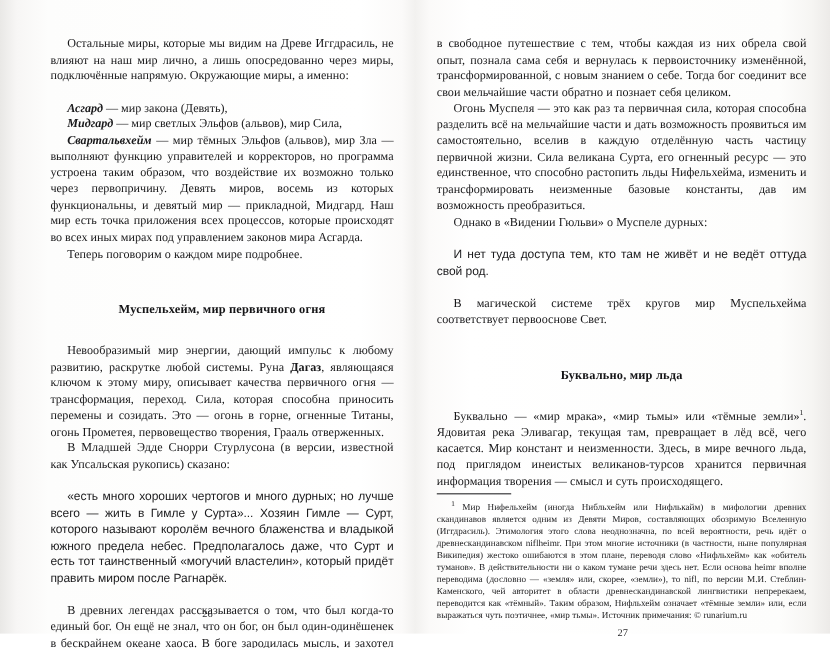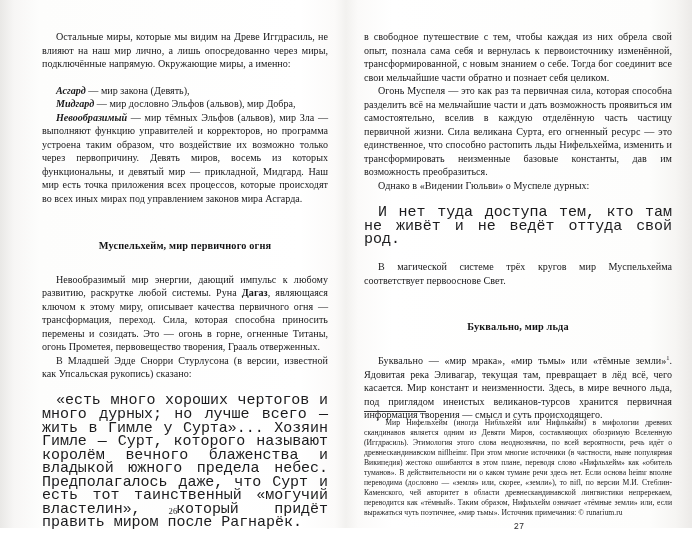--- a/index.html
+++ b/index.html
@@ -84,22 +84,22 @@
     font-weight: bold;
     text-align: center;
     letter-spacing: 0.15px;
     color: #141416;
   }
   .head-space-top   { height: 34px; }
   .head-space-bottom{ height: 22px; }
 
   
   .quote {
-    font-family: Liberation Mono, monospace;
-    font-size: 15px;
+    font-family: Liberation Sans, sans-serif;
+    font-size: 10px;
     line-height: 13.55px;
     text-align: justify;
     text-indent: 14px;
     color: #1b1b1d;
     letter-spacing: -0.04px;
   }
   .quote-space { height: 13.5px; }
 
   
   .footnote-area {
@@ -142,40 +142,41 @@
     position: absolute;
     bottom: 22px;
     left: 0;
     right: 0;
     text-align: center;
     font-size: 8.6px;
     color: #2a2a2c;
     letter-spacing: 0.2px;
   }
   .page-left .folio  { bottom: 24px; }
-  .page-right .folio { bottom: 8px; font-family: Liberation Mono, monospace; }
+  .page-right .folio { bottom: 8px; }
 </style>
 </head>
 <body>
 
 <div class="spread">
 
   <div class="page page-left">
     <div class="col">
 
       <p>Остальные миры, которые мы видим на Древе Иггдрасиль, не влияют на наш мир лично, а лишь опосредованно через миры, подключённые напрямую. Окружающие миры, а именно:</p>
 
       <ul class="worldlist">
         <li><span class="wname">Асгард</span><span> — мир закона (Девять),</span></li>
-        <li><span class="wname">Мидгард</span><span> — мир дословно Эльфов (альвов), мир Добра,</span></li>
-        <li class="run"><span class="wname">Невообразимый</span><span> — мир тёмных Эльфов (альвов), мир Зла —</span>
+        <li><span class="wname">Мидгард</span><span> — мир светлых Эльфов (альвов), мир Сила,</span></li>
+        <li class="run"><span class="wname">Свартальвхейм</span><span> — мир тёмных Эльфов (альвов), мир Зла —</span>
           <span>выполняют функцию управителей и корректоров, но программа устроена таким образом, что воздействие их возможно только через первопричину. Девять миров, восемь из которых функциональны, и девятый мир — прикладной, Мидгард. Наш мир есть точка приложения всех процессов, которые происходят во всех иных мирах под управлением законов мира Асгарда.</span>
         </li>
       </ul>
 
+      <p class="noindent" style="text-indent:14px;margin-top:0;">Теперь поговорим о каждом мире подробнее.</p>
 
       <div class="head-space-top"></div>
       <h2 class="section">Муспельхейм, мир первичного огня</h2>
       <div class="head-space-bottom"></div>
 
       <p><span>Невообразимый мир энергии, дающий импульс к любому развитию, раскрутке любой системы. Руна </span><b>Дагаз</b><span>, являющаяся ключом к этому миру, описывает качества первичного огня — трансформация, переход. Сила, которая способна приносить перемены и созидать. Это — огонь в горне, огненные Титаны, огонь Прометея, первовещество творения, Грааль отверженных.</span></p>
 
       <p>В Младшей Эдде Снорри Стурлусона (в версии, известной как Упсальская рукопись) сказано:</p>
 
       <div class="quote-space"></div>

